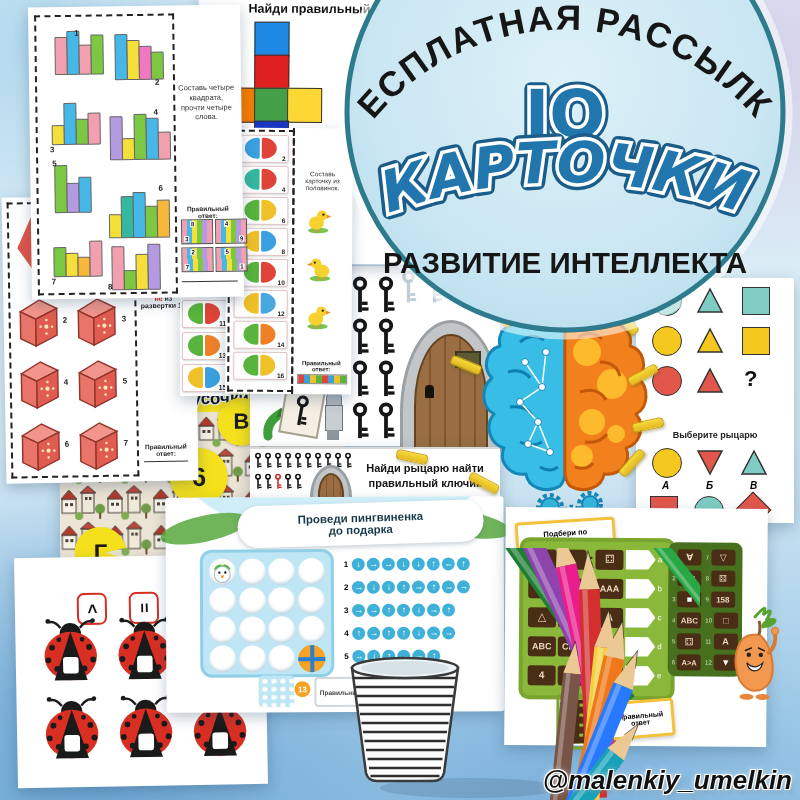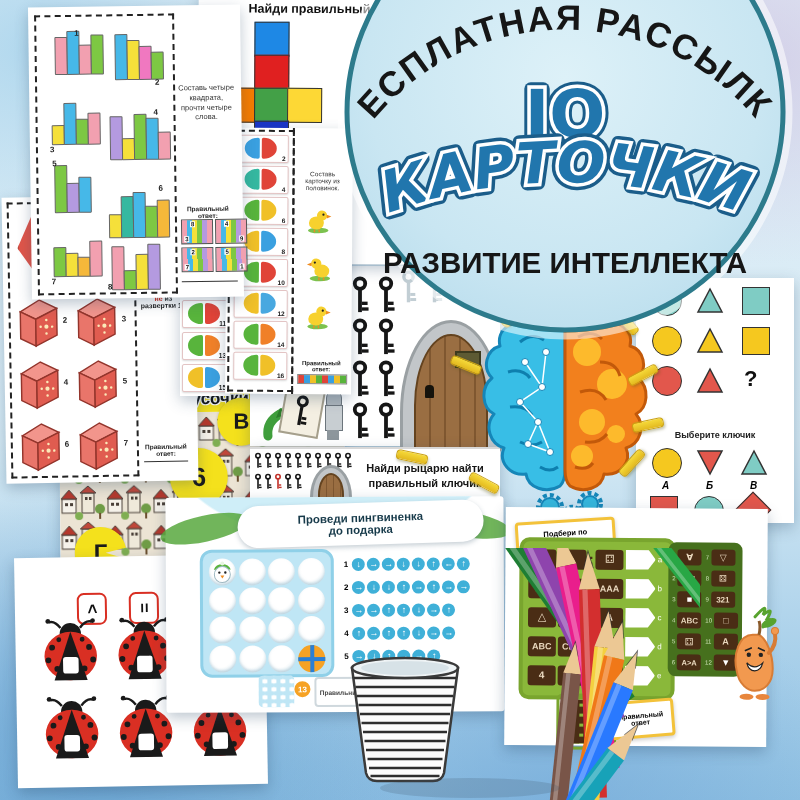--- a/index.html
+++ b/index.html
@@ -543,21 +543,21 @@
   <div class="shape-circle" style="left:16px;top:48px;width:28px;height:28px;background:#f5c81f;"></div>
   <svg class="abs" style="left:60px;top:48px;width:28px;height:28px;">
         <polygon points="14,3 26,26 2,26" fill="#f5c81f" stroke="#333" stroke-width="1.5"></polygon>
       </svg>
   <div class="shape-square" style="left:106px;top:49px;width:26px;height:26px;background:#f5c81f;"></div>
   <div class="shape-circle" style="left:16px;top:88px;width:28px;height:28px;background:#e2574c;"></div>
   <svg class="abs" style="left:60px;top:88px;width:28px;height:28px;">
         <polygon points="14,3 26,26 2,26" fill="#e2574c" stroke="#333" stroke-width="1.5"></polygon>
       </svg>
   <div class="abs" style="left:108px;top:88px;font-size:22px;font-weight:bold;color:#111;">?</div>
-  <div class="abs" style="left:0;top:152px;width:158px;text-align:center;font-size:9px;font-weight:bold;color:#222;">Выберите ключик</div>
+  <div class="abs" style="left:0;top:152px;width:158px;text-align:center;font-size:9px;font-weight:bold;color:#222;">Выберите рыцарю</div>
   <div class="shape-circle" style="left:16px;top:170px;width:28px;height:28px;background:#f5c81f;"></div>
   <svg class="abs" style="left:60px;top:170px;width:28px;height:28px;">
         <polygon points="2,3 26,3 14,26" fill="#e2574c" stroke="#333" stroke-width="1.5"></polygon>
       </svg>
   <svg class="abs" style="left:104px;top:170px;width:28px;height:28px;">
         <polygon points="14,3 26,26 2,26" fill="#7fccc4" stroke="#333" stroke-width="1.5"></polygon>
       </svg>
   <span class="abs" style="left:26px;top:202px;font-size:10px;font-weight:bold;font-style:italic;">А</span>
   <span class="abs" style="left:70px;top:202px;font-size:10px;font-weight:bold;font-style:italic;">Б</span>
   <span class="abs" style="left:114px;top:202px;font-size:10px;font-weight:bold;font-style:italic;">В</span>
@@ -724,21 +724,21 @@
         </div>
     <div style="display:flex;align-items:center;gap:2px;">
           <span style="color:#cfe3b8;font-size:6px;">3</span>
           <div class="tile" style="width:24px;height:16px;font-size:9px;color:#fff;">
             <span>■</span>
           </div>
         </div>
     <div style="display:flex;align-items:center;gap:2px;">
           <span style="color:#cfe3b8;font-size:6px;">9</span>
           <div class="tile" style="width:24px;height:16px;font-size:8px;">
-            <span>321</span>
+            <span>158</span>
           </div>
         </div>
     <div style="display:flex;align-items:center;gap:2px;">
           <span style="color:#cfe3b8;font-size:6px;">4</span>
           <div class="tile" style="width:24px;height:16px;font-size:8px;">
             <span>ABC</span>
           </div>
         </div>
     <div style="display:flex;align-items:center;gap:2px;">
           <span style="color:#cfe3b8;font-size:6px;">10</span>
@@ -837,14 +837,15 @@
   <text x="227" y="252" text-anchor="middle" style="font-family:'DejaVu Sans',sans-serif;font-weight:bold;font-size:66px;" fill="#2176ad" stroke="#fff" stroke-width="7" paint-order="stroke">IQ</text>
   <text style="font-family:'DejaVu Sans',sans-serif;font-weight:bold;font-style:italic;font-size:57px;" fill="#1b5d8a" stroke="#1b5d8a" stroke-width="14" stroke-linejoin="round">
     <textPath href="#arcMain" startOffset="50%" text-anchor="middle">КАРТОЧКИ</textPath>
   </text>
   <text style="font-family:'DejaVu Sans',sans-serif;font-weight:bold;font-style:italic;font-size:57px;" fill="#2176ad" stroke="#fff" stroke-width="7" paint-order="stroke">
     <textPath href="#arcMain" startOffset="50%" text-anchor="middle">КАРТОЧКИ</textPath>
   </text>
   <text x="227" y="388" text-anchor="middle" style="font-family:'Liberation Sans',sans-serif;font-weight:bold;font-size:29.5px;letter-spacing:0px;" fill="#161616">РАЗВИТИЕ ИНТЕЛЛЕКТА</text>
 </svg>
 
+<div style="position:absolute;right:8px;bottom:4px;z-index:60;font-size:26px;font-weight:bold;font-style:italic;color:#111;text-shadow:0 0 6px #fff,1px 1px 0 #fff,-1px -1px 0 #fff,1px -1px 0 #fff,-1px 1px 0 #fff,2px 3px 4px rgba(0,0,0,.25);">@malenkiy_umelkin</div>
 
 </div>
 
 </body></html>

